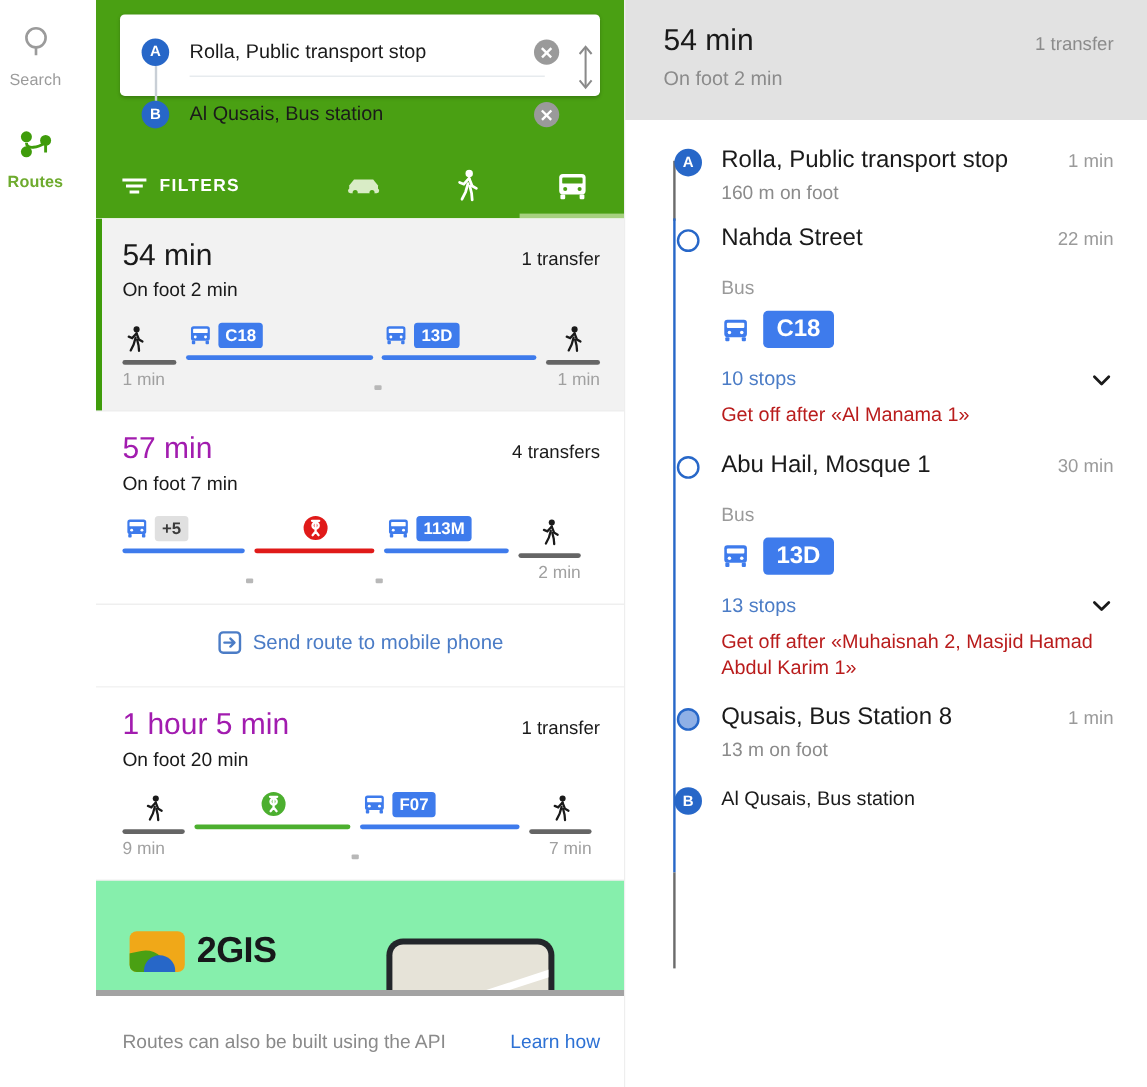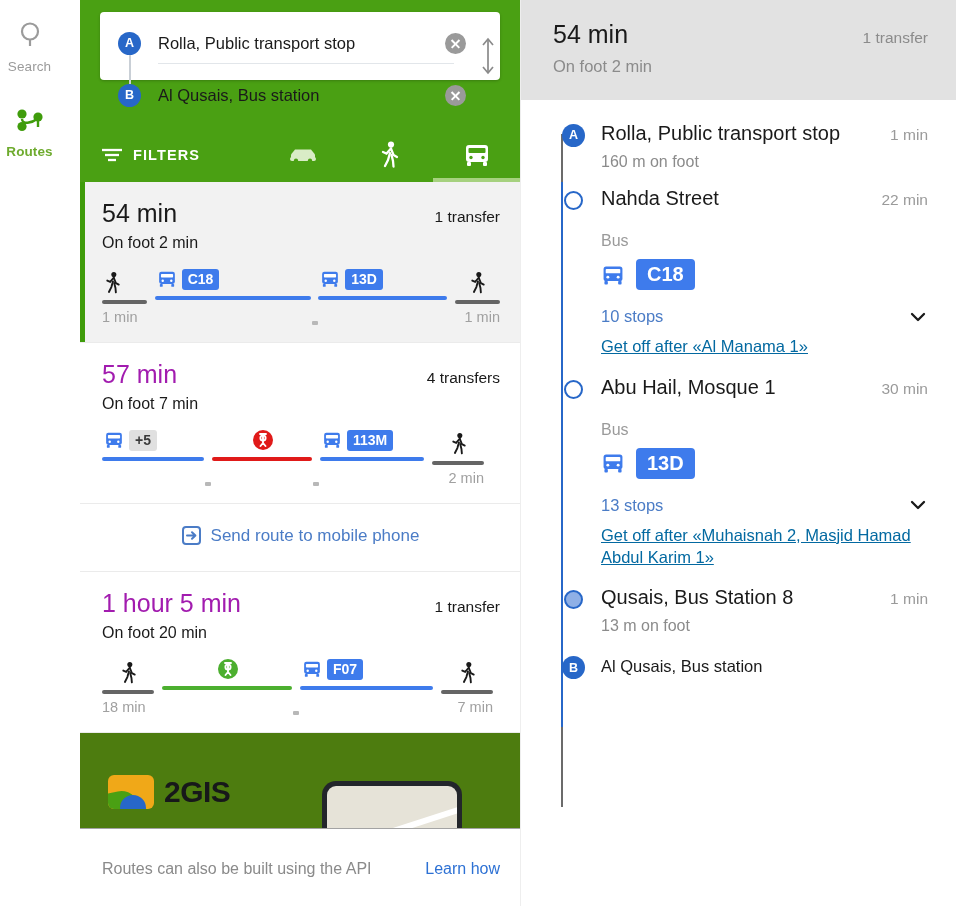--- a/index.html
+++ b/index.html
@@ -168,22 +168,22 @@
   .send-row {
     padding: 21px 0; text-align: center; border-bottom: 1px solid #ebebeb;
     background:#fff;
   }
   .send-link {
     display: inline-flex; align-items: center; gap: 9px;
     color: #4b7cc6; font-size: 17px; cursor: pointer;
   }
 
   .promo {
-    position: relative; height: 96px; background: #4d7c0f; overflow: hidden;
-    border-bottom: 1px solid #a3a3a3;
+    position: relative; height: 96px; background: #86efac; overflow: hidden;
+    border-bottom: 5px solid #a3a3a3;
   }
   .promo-logo {
     position: absolute; left: 28px; top: 42px; display:flex; align-items:center; gap:10px;
   }
   .promo-mark {
     width: 46px; height: 34px; border-radius: 6px; background: #f0a818;
     position: relative; overflow: hidden;
   }
   .promo-mark .g {
     position:absolute; left:-4px; bottom:-4px; width:34px; height:22px;
@@ -262,21 +262,21 @@
   .tl-sub { margin-top: 8px; font-size: 16px; color: #8b8b8b; }
   .tl-mode { margin-top: 22px; font-size: 16px; color: #9a9a9a; }
   .tl-badge-row { margin-top: 9px; display: flex; align-items: center; gap: 11px; }
   .tl-line-badge {
     background: #3e7bec; color: #fff; font-size: 20px; font-weight: 600;
     padding: 3px 11px; border-radius: 4px; line-height: 25px;
   }
   .tl-stops-row { margin-top: 17px; display: flex; align-items: center; cursor:pointer; }
   .tl-stops { font-size: 16.5px; color: #4b7cc6; }
   .tl-chev { margin-left: auto; }
-  .tl-getoff { margin-top: 10px; font-size: 16.5px; color: #0369a1; line-height: 1.32; max-width: 330px; text-decoration: underline;}
+  .tl-getoff { margin-top: 10px; font-size: 16.5px; color: #b91c1c; line-height: 1.32; max-width: 330px;}
 
   svg { display: block; }
 </style>
 </head>
 <body>
 
 <div id="app">
 
   <div class="rail">
 
@@ -574,21 +574,21 @@
                 <svg width="18" height="24" viewBox="0 0 22 28">
                   <circle cx="12" cy="3.6" r="3.1" fill="#1a1a1a"></circle>
                   <path d="M12 7.5 L7.5 12.5 L4 11" stroke="#1a1a1a" stroke-width="2.3" fill="none" stroke-linecap="round"></path>
                   <path d="M12 7.8 L14.5 14 L18 16" stroke="#1a1a1a" stroke-width="2.3" fill="none" stroke-linecap="round"></path>
                   <path d="M11 12 L9 19 L6 25" stroke="#1a1a1a" stroke-width="2.3" fill="none" stroke-linecap="round"></path>
                   <path d="M12.5 14 L14 20 L14.5 25.5" stroke="#1a1a1a" stroke-width="2.3" fill="none" stroke-linecap="round"></path>
                 </svg>
               </span>
             </div>
             <div class="seg-bar walk"></div>
-            <div class="seg-time">18 min</div>
+            <div class="seg-time">9 min</div>
           </div>
           <div class="seg-gap"></div>
           <div class="seg" style="width:130px">
             <div class="seg-badges" style="justify-content:center">
               <span>
                 <svg width="22" height="22" viewBox="0 0 22 22">
                   <circle cx="11" cy="11" r="10" fill="#4caf2f"></circle>
                   <path d="M11 5 L11 14 M8 5 L14 5 M11 14 L8.5 17 M11 14 L13.5 17" stroke="#fff" stroke-width="1.9" fill="none" stroke-linecap="round"></path>
                   <circle cx="11" cy="9" r="2.6" fill="none" stroke="#fff" stroke-width="1.9"></circle>
                 </svg>

